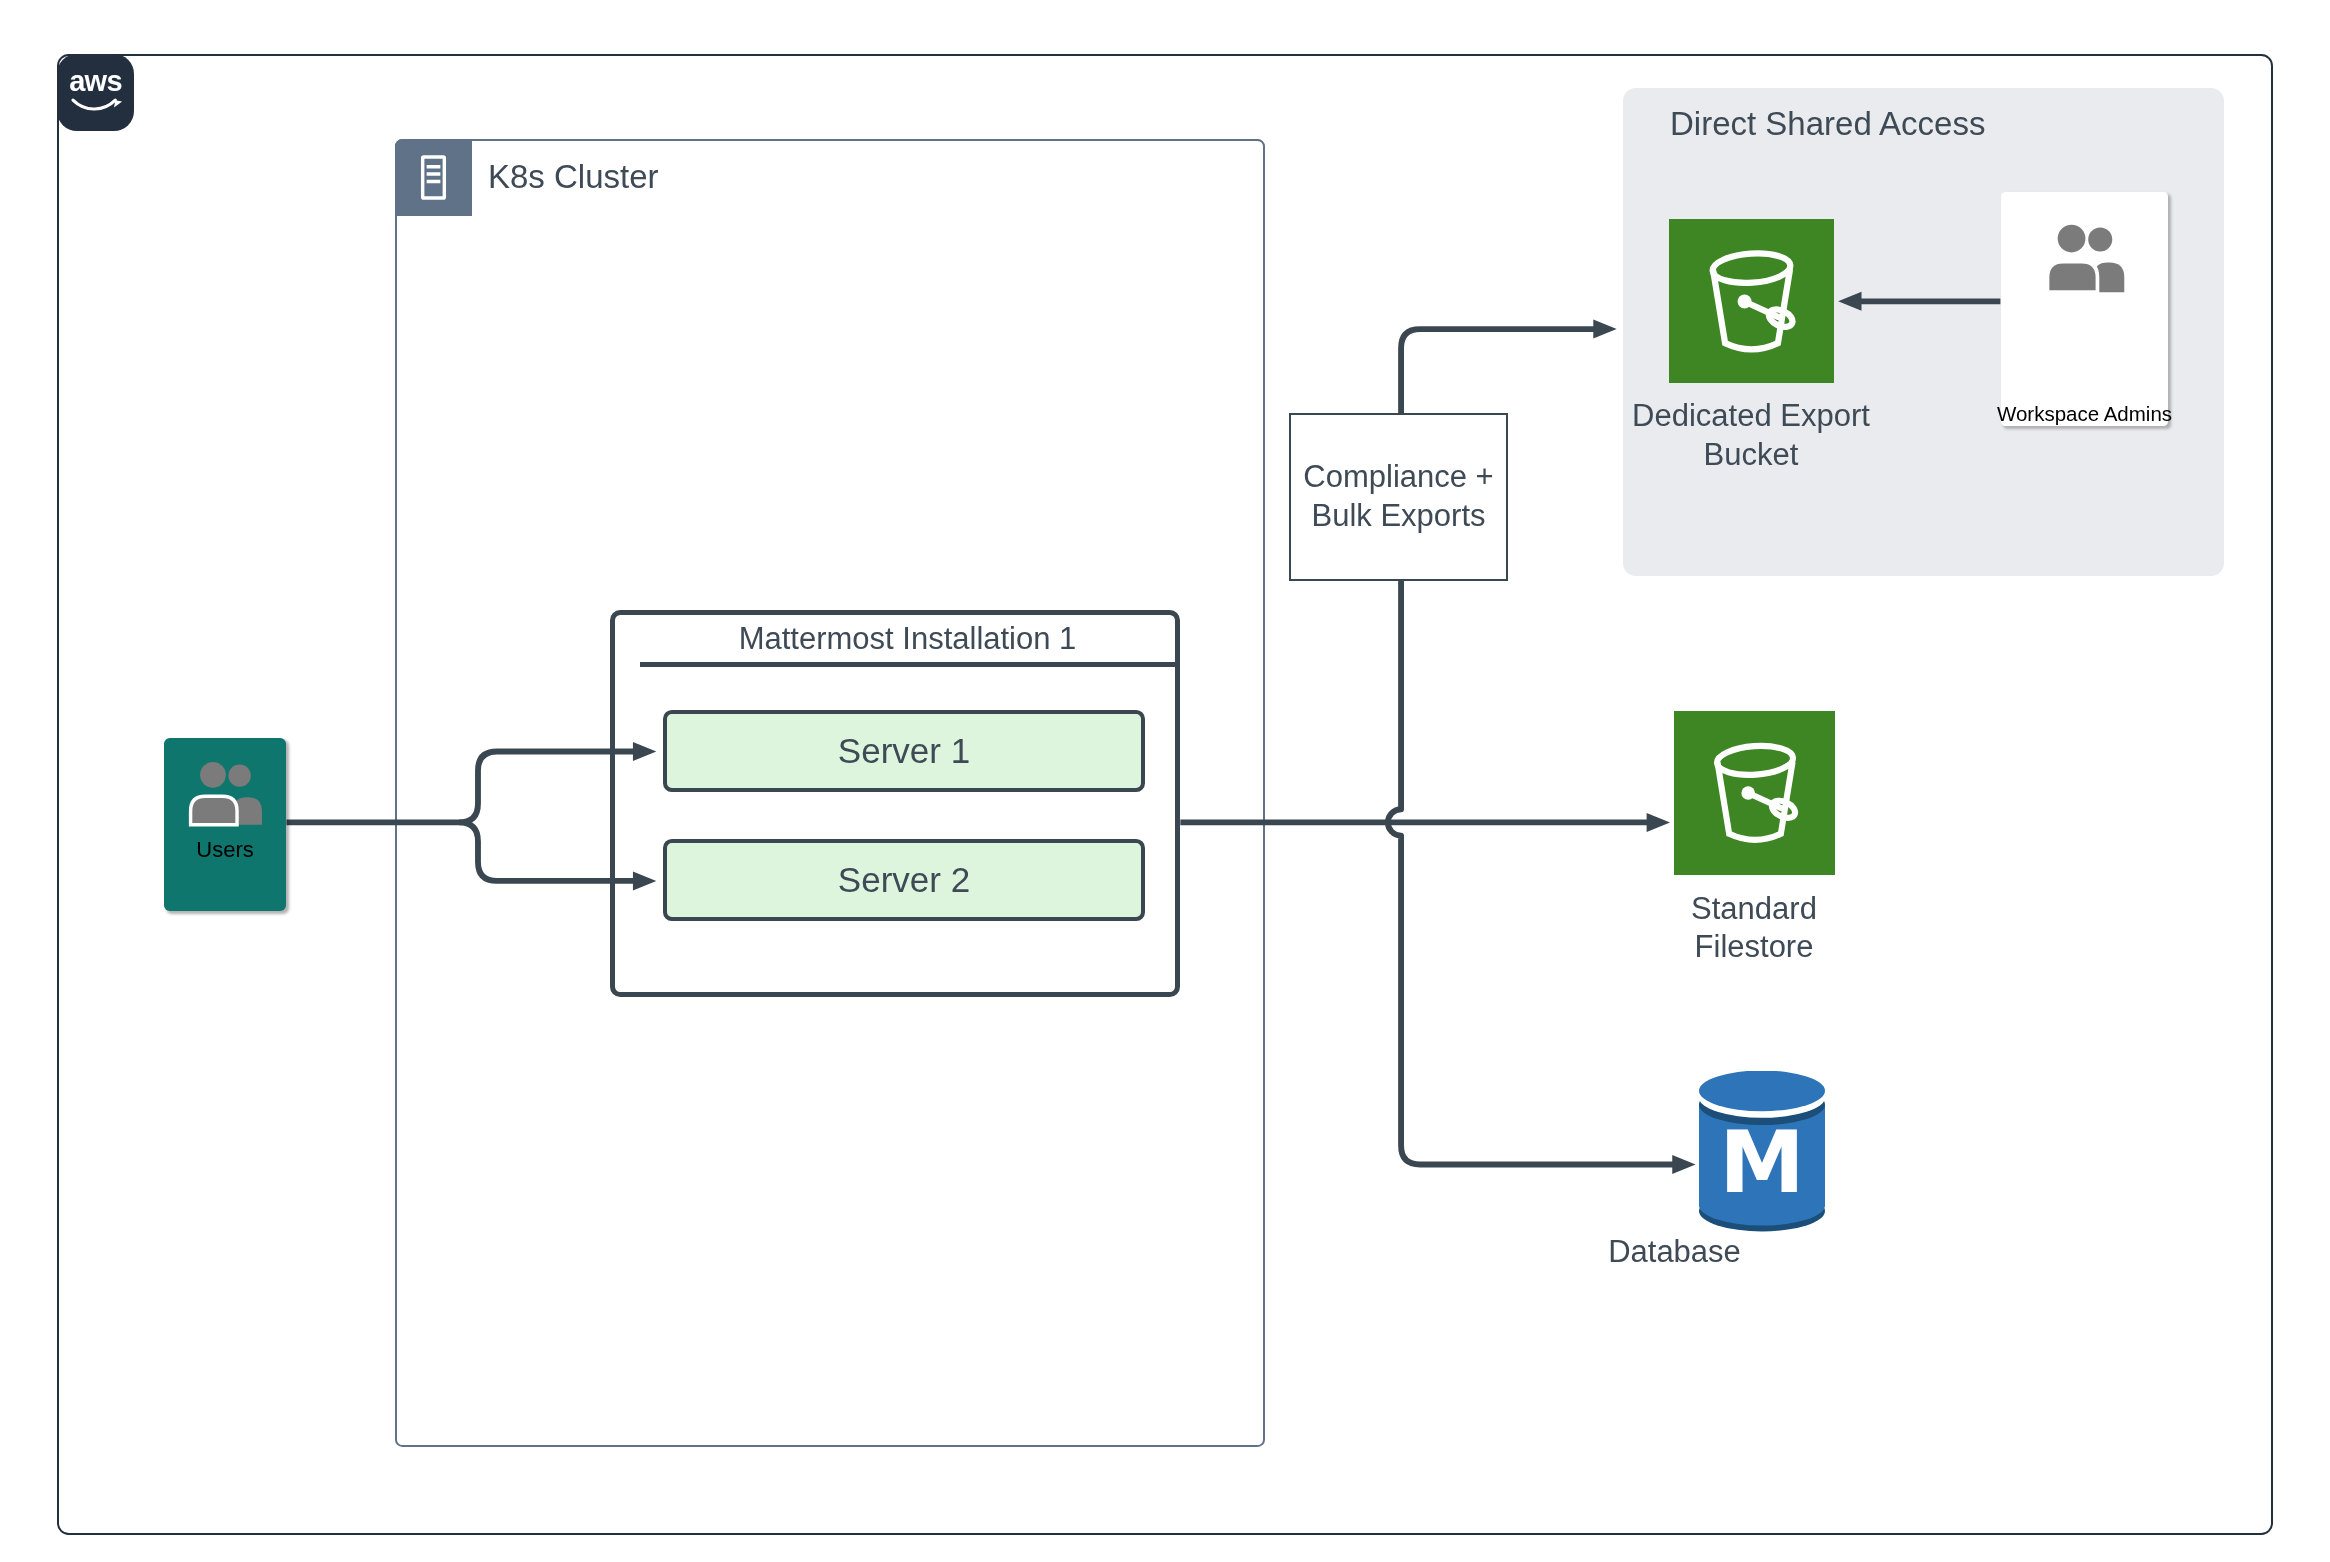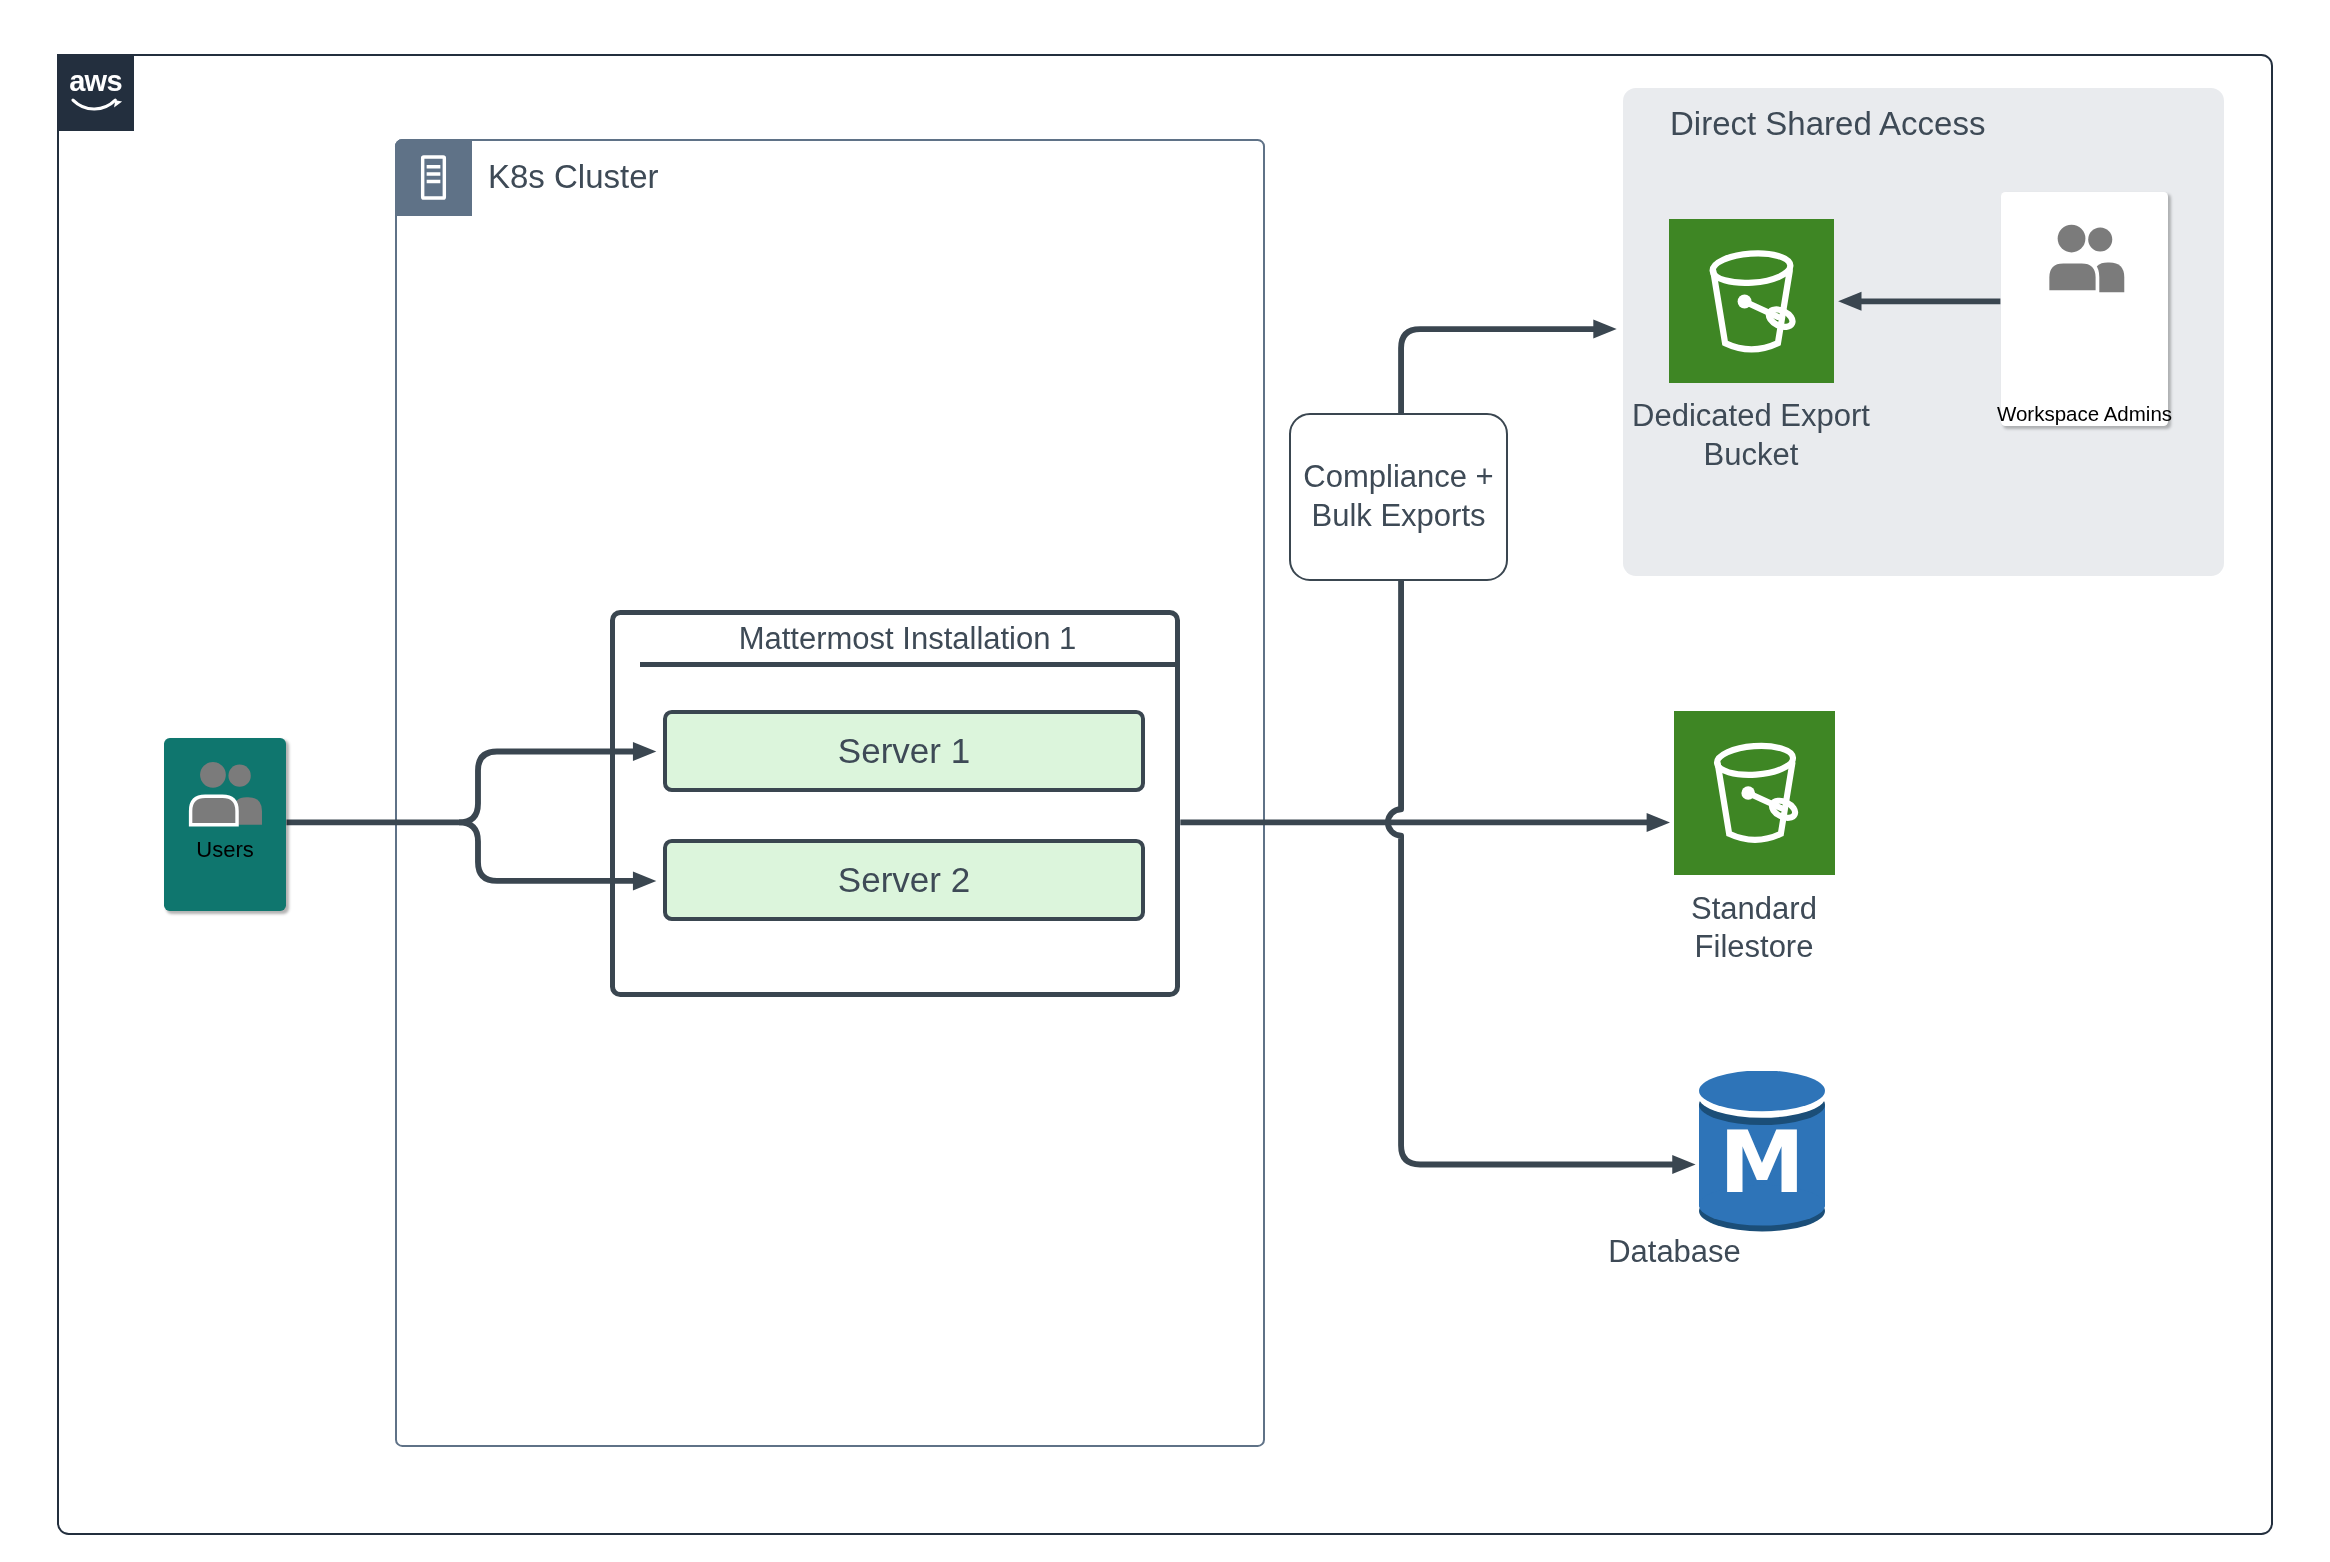--- a/index.html
+++ b/index.html
@@ -3,21 +3,21 @@
 <meta charset="utf-8">
 <style>
   html,body{margin:0;padding:0;background:#ffffff;}
   #page{position:relative;width:2330px;height:1563px;background:#fff;overflow:hidden;
         font-family:"Liberation Sans",sans-serif;}
   .abs{position:absolute;}
   
   #outer{left:57px;top:54px;width:2216px;height:1481px;border:2.9px solid var(--navy);
          border-radius:11.7px;box-sizing:border-box;}
   #aws-logo{left:57px;top:54px;width:77px;height:77px;background:var(--navy);
-            display:flex;flex-direction:column;align-items:center;justify-content:center;z-index:6;}
+            display:flex;flex-direction:column;align-items:center;justify-content:center;z-index:6;border-radius:20px;}
   #aws-text{color:#fff;font-size:29px;font-weight:600;letter-spacing:-0.7px;line-height:1;}
   
   #k8s-box{left:395px;top:139px;width:870px;height:1308px;border:2.9px solid var(--slate);
            border-radius:7.3px;box-sizing:border-box;background:transparent;}
   #k8s-icon{left:395px;top:139px;width:77px;height:77px;background:var(--slate);
             border-top-left-radius:7.3px;display:flex;align-items:center;justify-content:center;}
   #k8s-label{left:488px;top:158px;font-size:33px;color:var(--text-dark);}
   
   #mm-box{left:610px;top:610px;width:570px;height:387px;border:5.1px solid var(--line);
           border-radius:10.2px;box-sizing:border-box;background:#fff;padding-left:25px;}
@@ -29,21 +29,21 @@
           font-size:35px;color:var(--text-dark);}
   #server-1{top:95px;}
   #server-2{top:224px;}
   
   #users-card{left:164px;top:738px;width:122px;height:173px;background:#0f766e;border-radius:5.8px;
               box-shadow:2.2px 2.2px 2.9px rgba(0,0,0,0.3);display:flex;flex-direction:column;
               align-items:center;z-index:5;}
   #users-label{font-size:22px;color:#000;margin-top:10.2px;}
   
   #compliance-box{left:1289px;top:413px;width:219px;height:168px;background:#fff;
-                  border:2.2px solid var(--line);border-radius:21px;box-sizing:border-box;
+                  border:2.2px solid var(--line);border-radius:0;box-sizing:border-box;
                   display:flex;flex-direction:column;align-items:center;justify-content:center;
                   font-size:31px;line-height:1.25;color:var(--text-dark);z-index:5;text-align:center;}
   
   #dsa-region{left:1623px;top:88px;width:601px;height:488px;background:var(--region-gray);
               border-radius:13px;}
   #dsa-title{left:1623px;top:105px;width:601px;text-align:left;font-size:33px;color:var(--text-dark);padding-left:47px;}
   .green-sq{background:var(--green);display:flex;align-items:center;justify-content:center;}
   #dedicated-sq{left:1669px;top:219px;width:165px;height:164px;}
   #dedicated-label{left:1605px;top:396px;width:292px;text-align:center;font-size:31px;
                    line-height:39px;color:var(--text-dark);}

